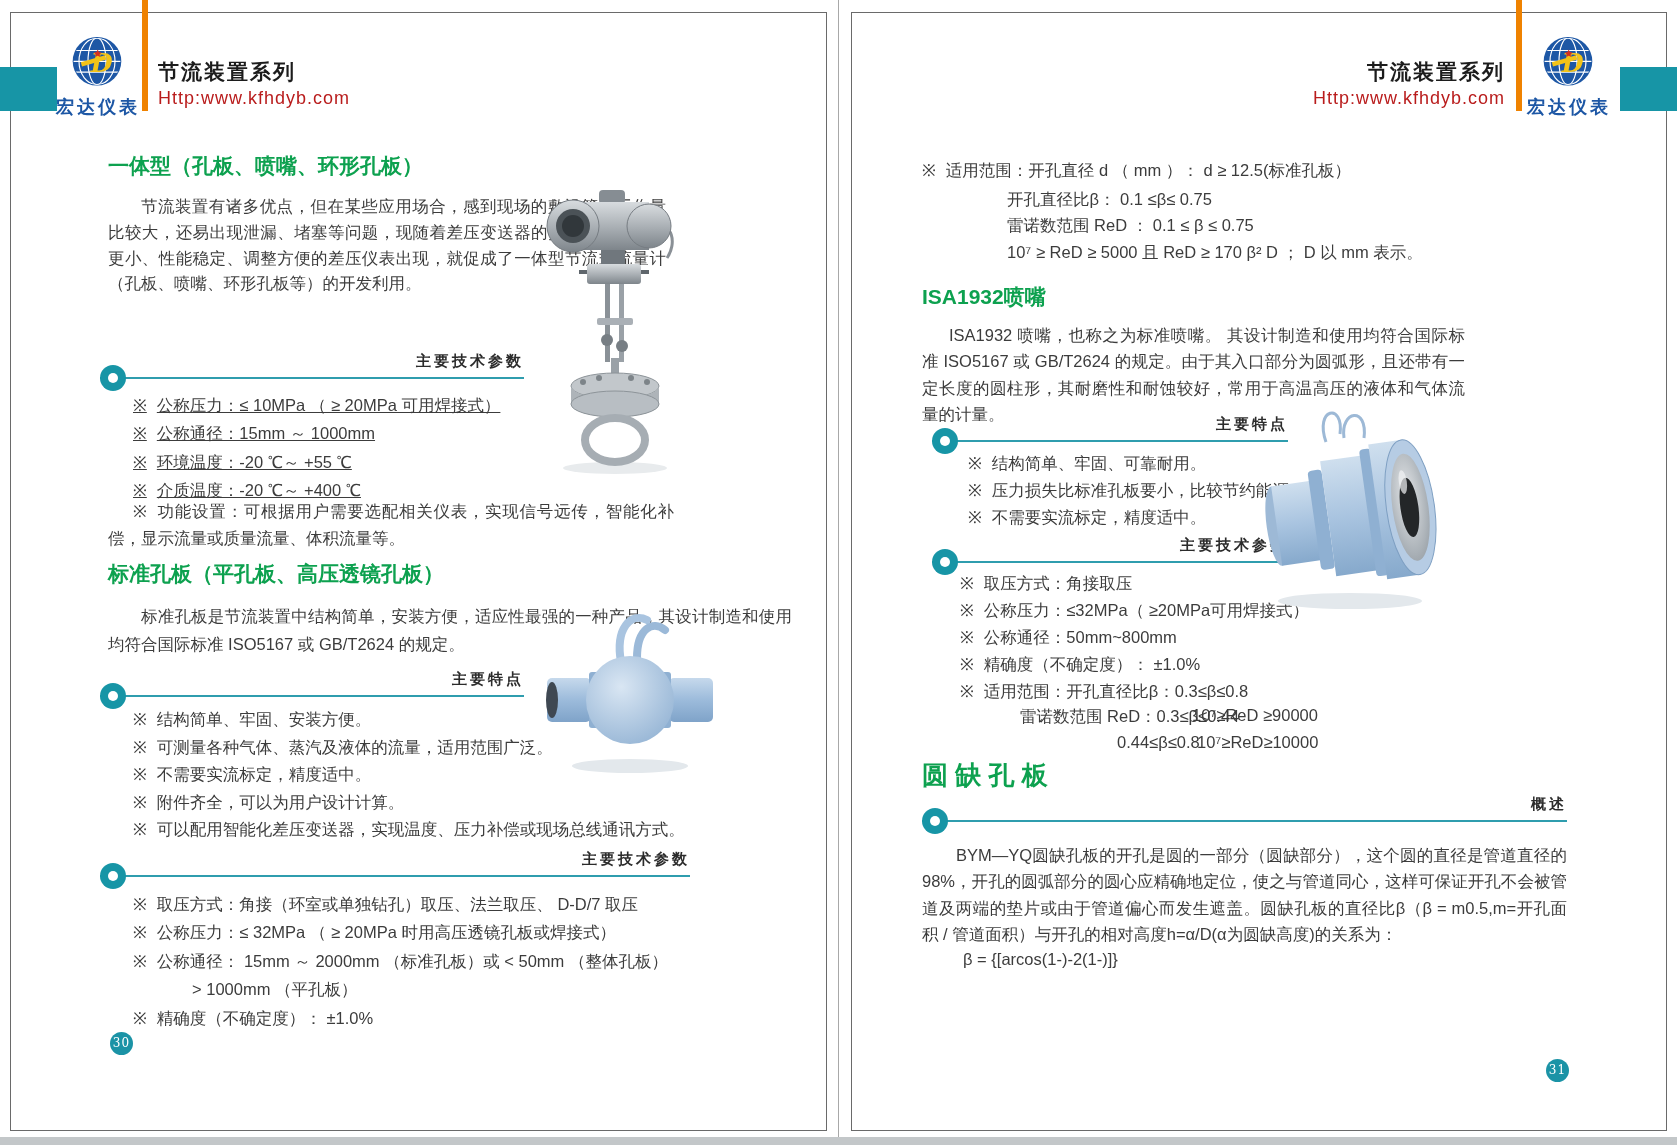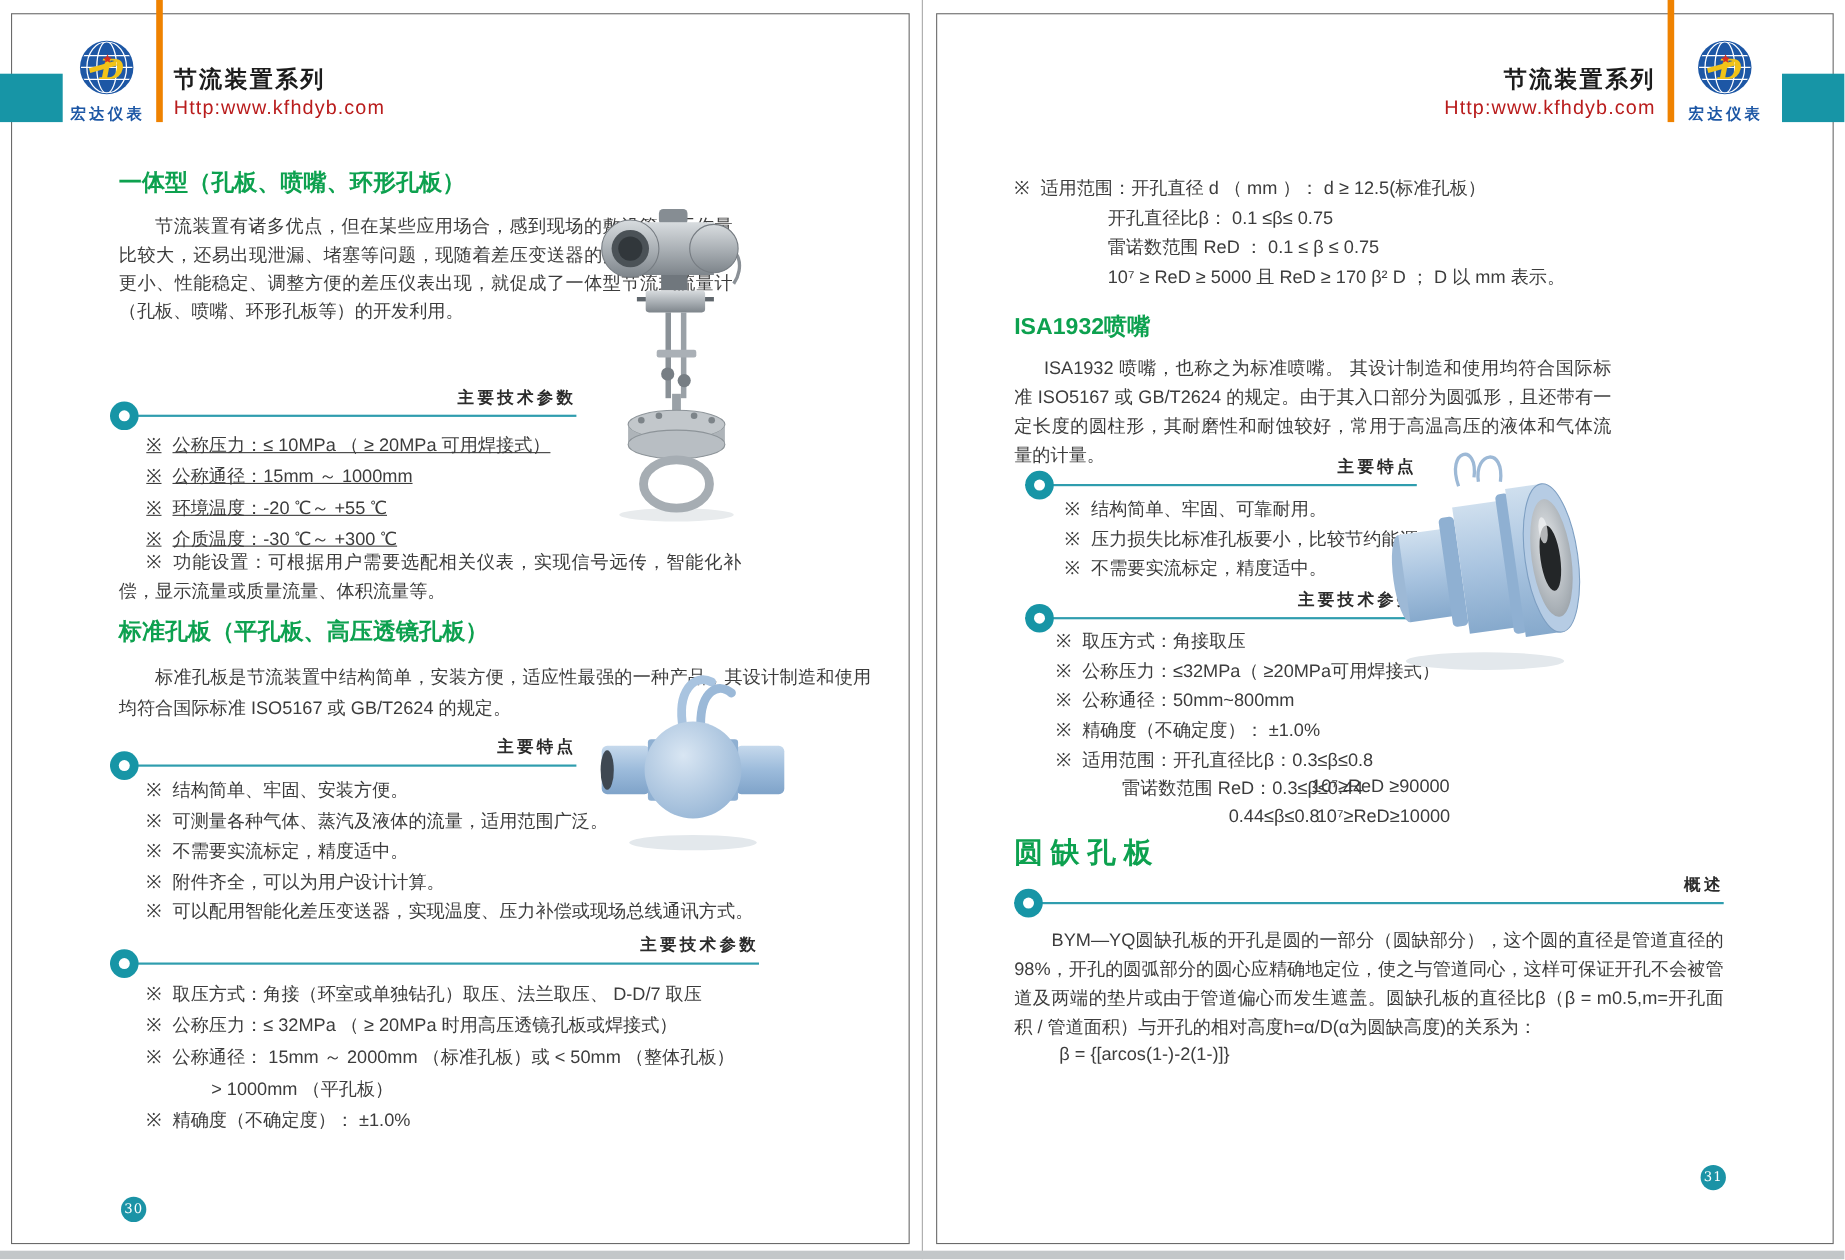--- a/index.html
+++ b/index.html
@@ -10,21 +10,21 @@
   .abs { position:absolute; }
   
   .page-frame { position:absolute; border:1px solid #6a6a6a; }
   .fold-line { position:absolute; background:#a8a8a8; }
   .bottom-strip { position:absolute; left:0; top:1137px; width:1677px; height:8px; background:#c3c7c9; }
   
   .teal-block { position:absolute; background:#1795a6; }
   .orange-bar { position:absolute; background:#ef8200; }
   .series-title { position:absolute; font-size:21px; font-weight:bold; color:#1c1c1c; letter-spacing:2px; white-space:nowrap; }
   .site-url { position:absolute; font-size:18px; color:#b91c1c; letter-spacing:1px; white-space:nowrap; }
-  .brand-name { position:absolute; width:84px; text-align:center; font-family:"DejaVu Serif", serif; font-weight:bold; font-size:14px; color:#1d57a5; letter-spacing:3px; white-space:nowrap; }
+  .brand-name { position:absolute; width:84px; text-align:center; font-family:"DejaVu Serif", serif; font-weight:bold; font-size:18px; color:#1d57a5; letter-spacing:3px; white-space:nowrap; }
   
   .h-green { position:absolute; font-size:21px; font-weight:bold; color:#0da14f; white-space:nowrap; }
   .para { position:absolute; font-size:16.5px; text-align:justify; color:#3c3c3c; }
   .indent { text-indent:33px; }
   
   .divider { position:absolute; border-bottom:2px solid #2f9dae; padding-bottom:6px; text-align:right; }
   .divider-label { font-size:15px; font-weight:600; color:#2b2b2b; letter-spacing:3px;text-align:right; }
   .divider-dot { position:absolute; left:0; bottom:-14px; width:26px; height:26px; background:#1795a6; border-radius:50%; }
   .divider-dot::after { content:""; position:absolute; left:8px; top:8px; width:10px; height:10px; background:#ffffff; border-radius:50%; }
   
@@ -106,21 +106,21 @@
 
   <div class="divider" style="left:100px; top:352px; width:424px;">
     <span class="divider-label">主要技术参数</span>
     <span class="divider-dot"></span>
   </div>
 
   <div class="plist" style="left:133px; top:391px; line-height:28.3px;text-decoration:underline;">
     <div class="pitem"><span class="mk">※</span><span>公称压力：≤ 10MPa （ ≥ 20MPa 可用焊接式）</span></div>
     <div class="pitem"><span class="mk">※</span><span>公称通径：15mm ～ 1000mm</span></div>
     <div class="pitem"><span class="mk">※</span><span>环境温度：-20 ℃～ +55 ℃</span></div>
-    <div class="pitem"><span class="mk">※</span><span>介质温度：-30 ℃～ +300 ℃</span></div>
+    <div class="pitem"><span class="mk">※</span><span>介质温度：-20 ℃～ +400 ℃</span></div>
   </div>
   <div class="wrap-item" style="left:108px; top:498px; width:566px; line-height:27px; text-indent:25px;">
     <span class="mk">※</span><span>功能设置：可根据用户需要选配相关仪表，实现信号远传，智能化补偿，显示流量或质量流量、体积流量等。</span>
   </div>
 
   <div class="h-green" style="left:108px; top:560px;">标准孔板（平孔板、高压透镜孔板）</div>
   <div class="para indent" style="left:108px; top:602px; width:684px; line-height:28px;">标准孔板是节流装置中结构简单，安装方便，适应性最强的一种产品，其设计制造和使用均符合国际标准 ISO5167 或 GB/T2624 的规定。</div>
 
   <div class="divider" style="left:100px; top:670px; width:424px;">
     <span class="divider-label">主要特点</span>
@@ -141,21 +141,21 @@
   </div>
 
   <div class="plist" style="left:133px; top:890px; line-height:28.3px;">
     <div class="pitem"><span class="mk">※</span><span>取压方式：角接（环室或单独钻孔）取压、法兰取压、 D-D/7 取压</span></div>
     <div class="pitem"><span class="mk">※</span><span>公称压力：≤ 32MPa （ ≥ 20MPa 时用高压透镜孔板或焊接式）</span></div>
     <div class="pitem"><span class="mk">※</span><span>公称通径： 15mm ～ 2000mm （标准孔板）或 &lt; 50mm （整体孔板）</span></div>
   </div>
   <div class="single-line" style="left:192px; top:979px;">&gt; 1000mm （平孔板）</div>
   <div class="single-line" style="left:133px; top:1006px;"><span class="mk">※</span><span>精确度（不确定度）： ±1.0%</span></div>
 
-  <div class="page-num" style="left:110px; top:1088px;">30</div>
+  <div class="page-num" style="left:110px; top:1032px;">30</div>
 
   <div class="abs" style="left:535px; top:190px;">
     <svg width="160" height="285" viewBox="0 0 160 285">
       <defs>
         <linearGradient id="mtl" x1="0" y1="0" x2="0" y2="1">
           <stop offset="0" stop-color="#d8dcdf"></stop>
             <stop offset="0.55" stop-color="#a7adb2"></stop>
             <stop offset="1" stop-color="#7e858b"></stop>
         </linearGradient>
       </defs>

